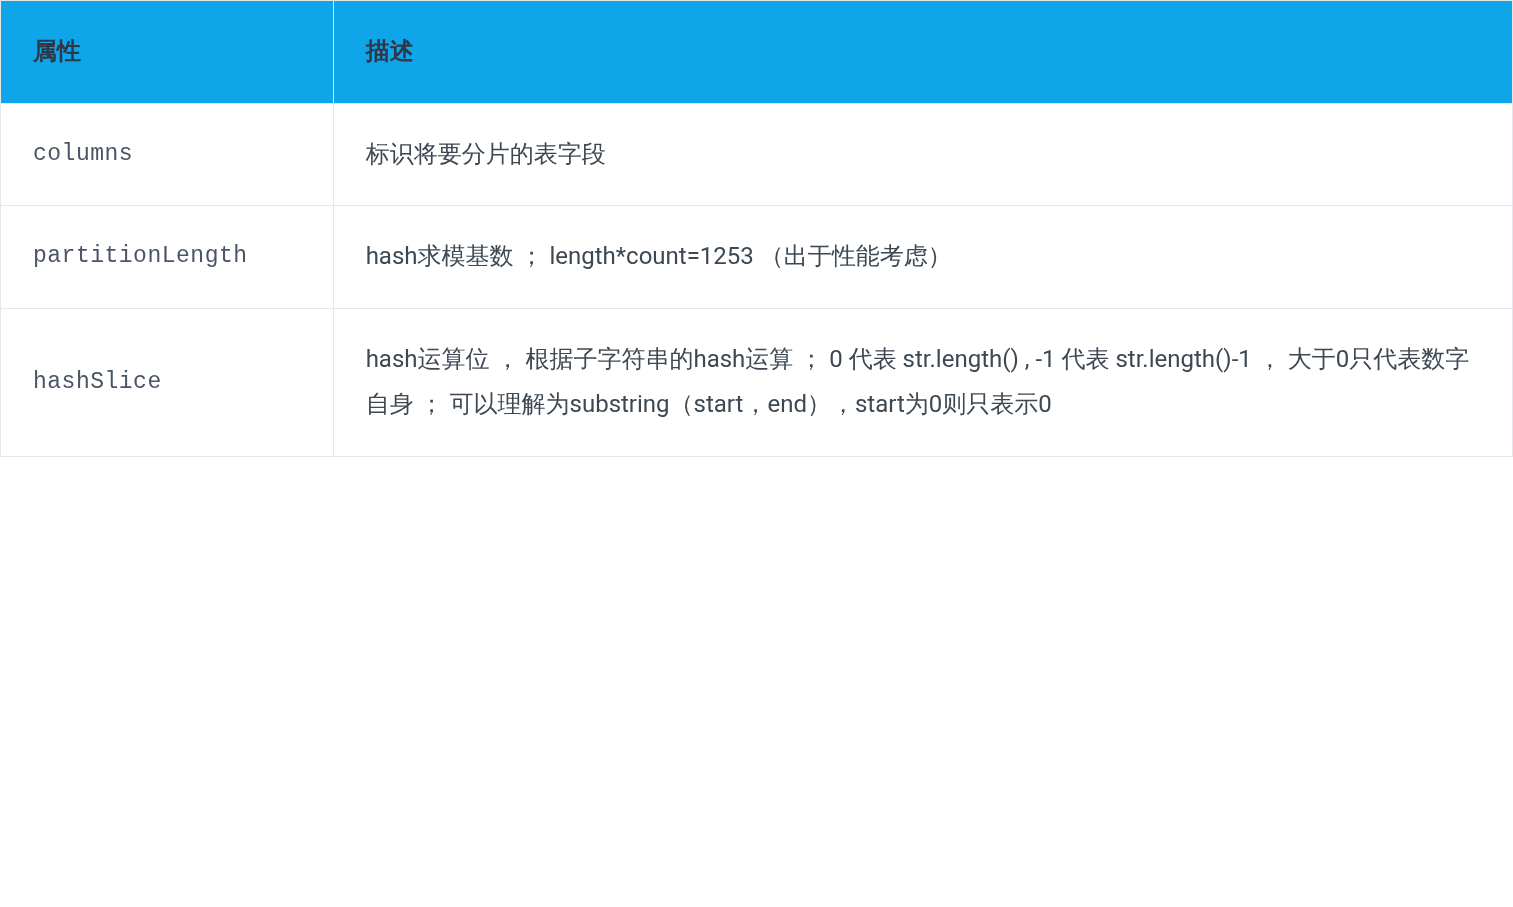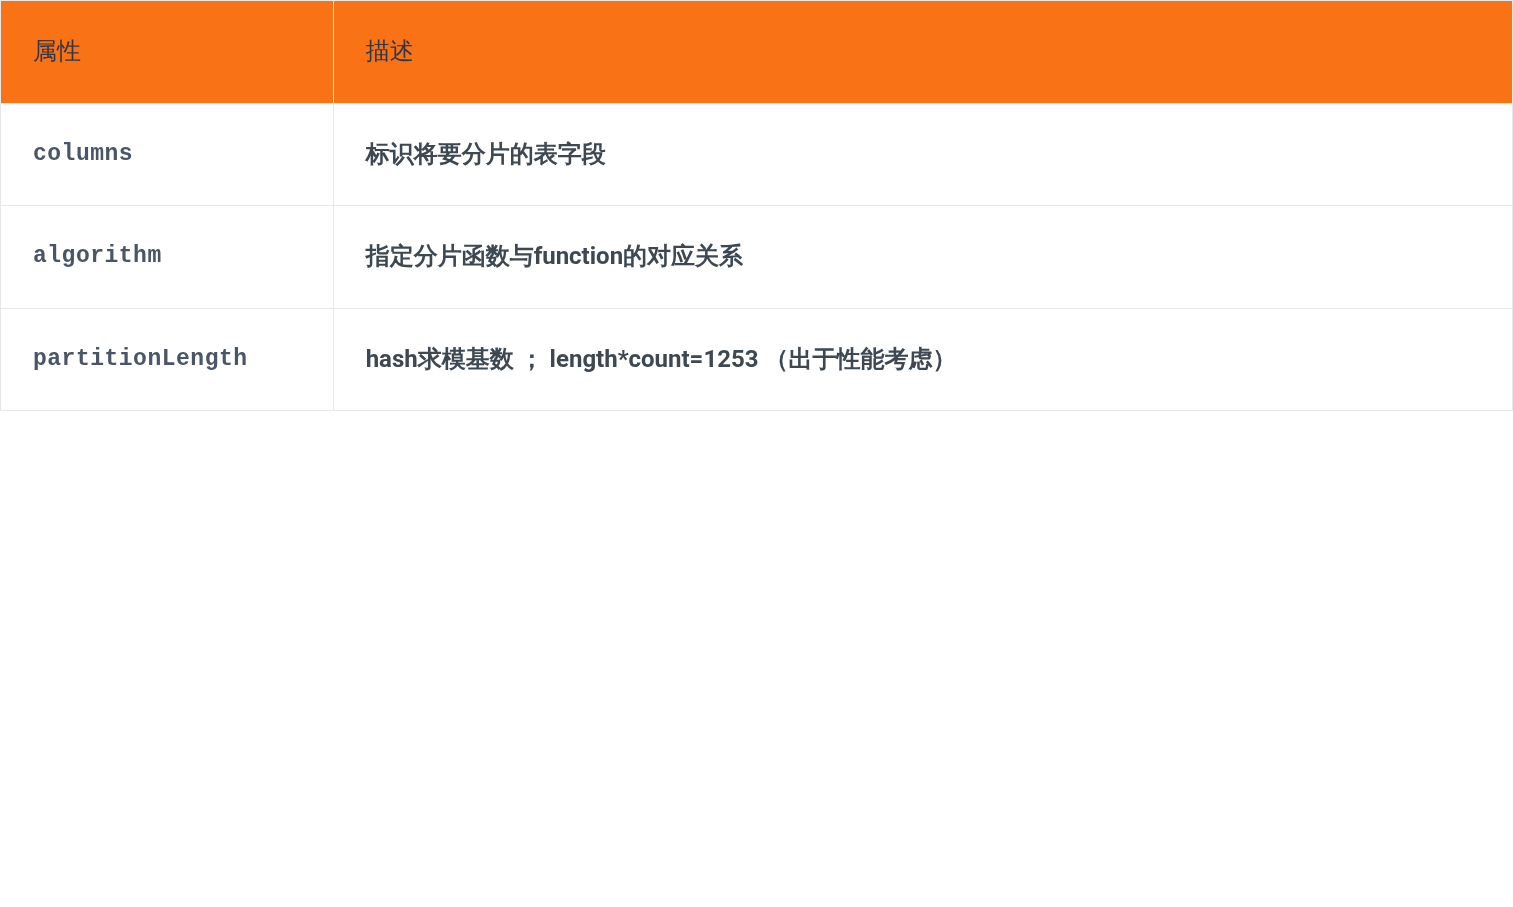--- a/index.html
+++ b/index.html
@@ -18,25 +18,24 @@
       table-layout: fixed;
     }
     th, td {
       border: 1px solid #e5e7eb;
       padding: 28px 32px;
       text-align: left;
       vertical-align: middle;
       font-size: 24px;
       line-height: 1.9;
       color: #3d4852;
-      font-weight: bold;
     }
     th {
-      background-color: #f97316;
-      font-weight: 400;
+      background-color: #0ea5e9;
+      font-weight: 700;
       color: #2d3748;
     }
     th:first-child, td:first-child {
       width: 22%;
     }
     th:last-child, td:last-child {
       width: 78%;
     }
     td:first-child {
       font-family: "SFMono-Regular", Consolas, "Liberation Mono", Menlo, Courier, monospace;
@@ -54,21 +53,21 @@
       <th>属性</th>
       <th>描述</th>
     </tr>
   </thead>
   <tbody>
     <tr>
       <td>columns</td>
       <td>标识将要分片的表字段</td>
     </tr>
     <tr>
-      <td>algorithm</td>
-      <td>指定分片函数与function的对应关系</td>
+      <td>partitionLength</td>
+      <td>hash求模基数 ； length*count=1253 （出于性能考虑）</td>
     </tr>
     <tr>
-      <td>partitionLength</td>
-      <td>hash求模基数 ； length*count=1253 （出于性能考虑）</td>
+      <td>hashSlice</td>
+      <td>hash运算位 ， 根据子字符串的hash运算 ； 0 代表 str.length() , -1 代表 str.length()-1 ， 大于0只代表数字自身 ； 可以理解为substring（start，end），start为0则只表示0</td>
     </tr>
   </tbody>
 </table>
 
 </body></html>

